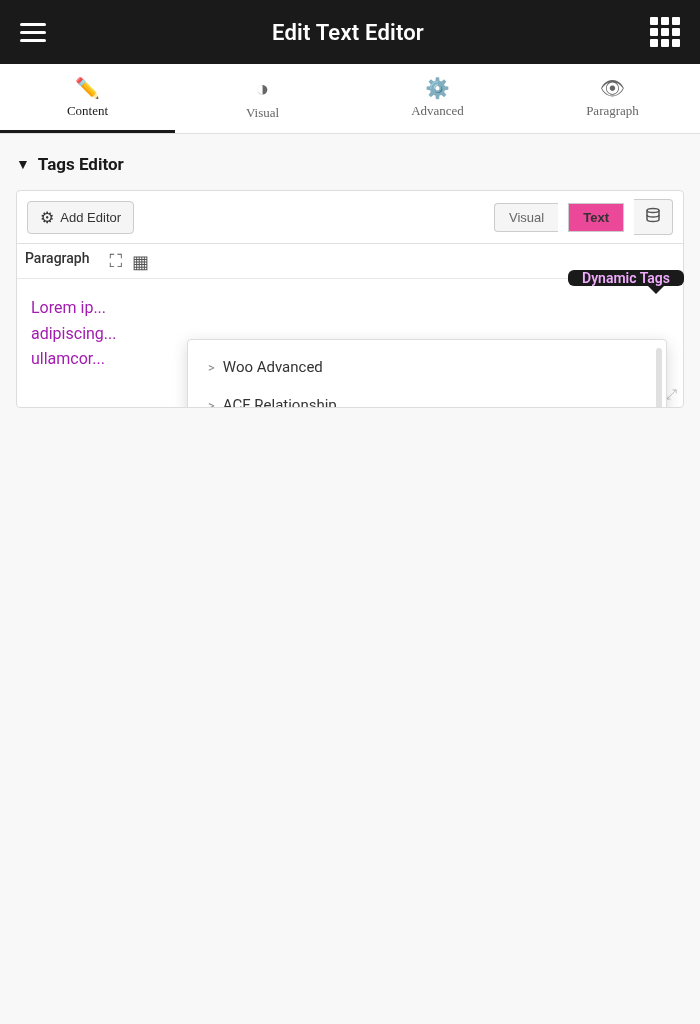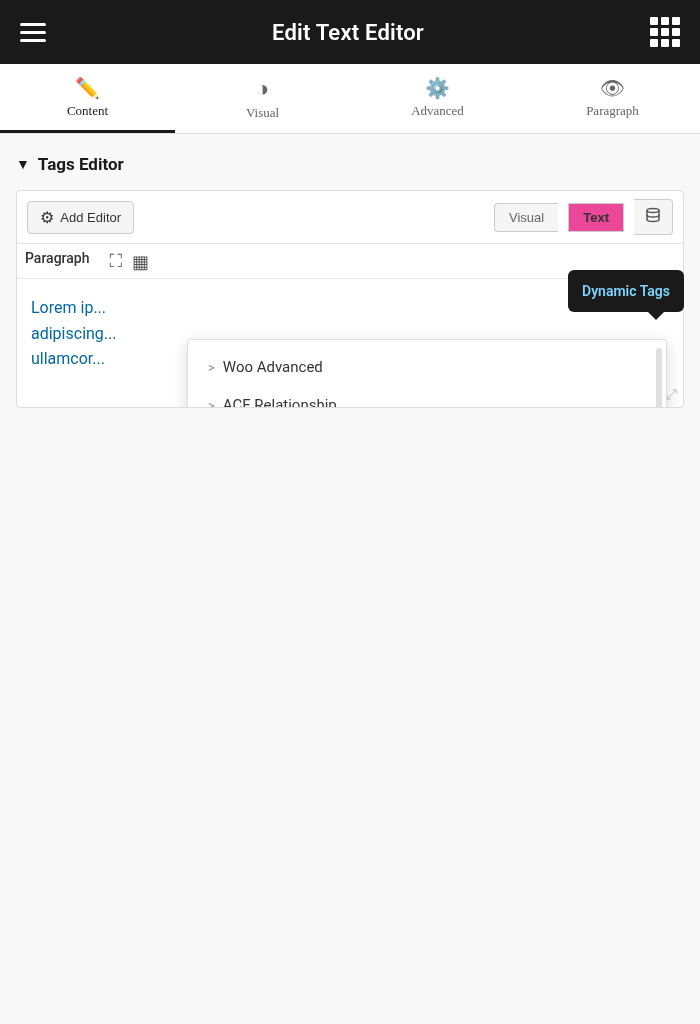--- a/index.html
+++ b/index.html
@@ -107,24 +107,24 @@
       gap: 8px;
       margin-bottom: 16px;
     }
     .section-title .arrow {
       font-size: 14px;
     }
 
     
     .dynamic-tags-tooltip {
       background: #1a1a1a;
-      color: #7dd3fc;
+      color: #f0abfc;
       font-size: 14px;
       font-weight: 600;
-      padding: 13px 14px;
+      padding: 0 14px;
       border-radius: 6px;
       position: absolute;
       right: 16px;
       top: 270px;
       white-space: nowrap;
       z-index: 100;
     }
     .dynamic-tags-tooltip::after {
       content: '';
       position: absolute;
@@ -225,21 +225,21 @@
     .toolbar-icon {
       font-size: 18px;
       color: #555;
       cursor: pointer;
     }
 
     
     .content-text {
       padding: 16px 14px;
       font-size: 16px;
-      color: #0369a1;
+      color: #a21caf;
       line-height: 1.6;
       min-height: 120px;
     }
 
     
     .dropdown-overlay {
       position: absolute;
       top: 60px;
       left: 170px;
       right: 16px;

